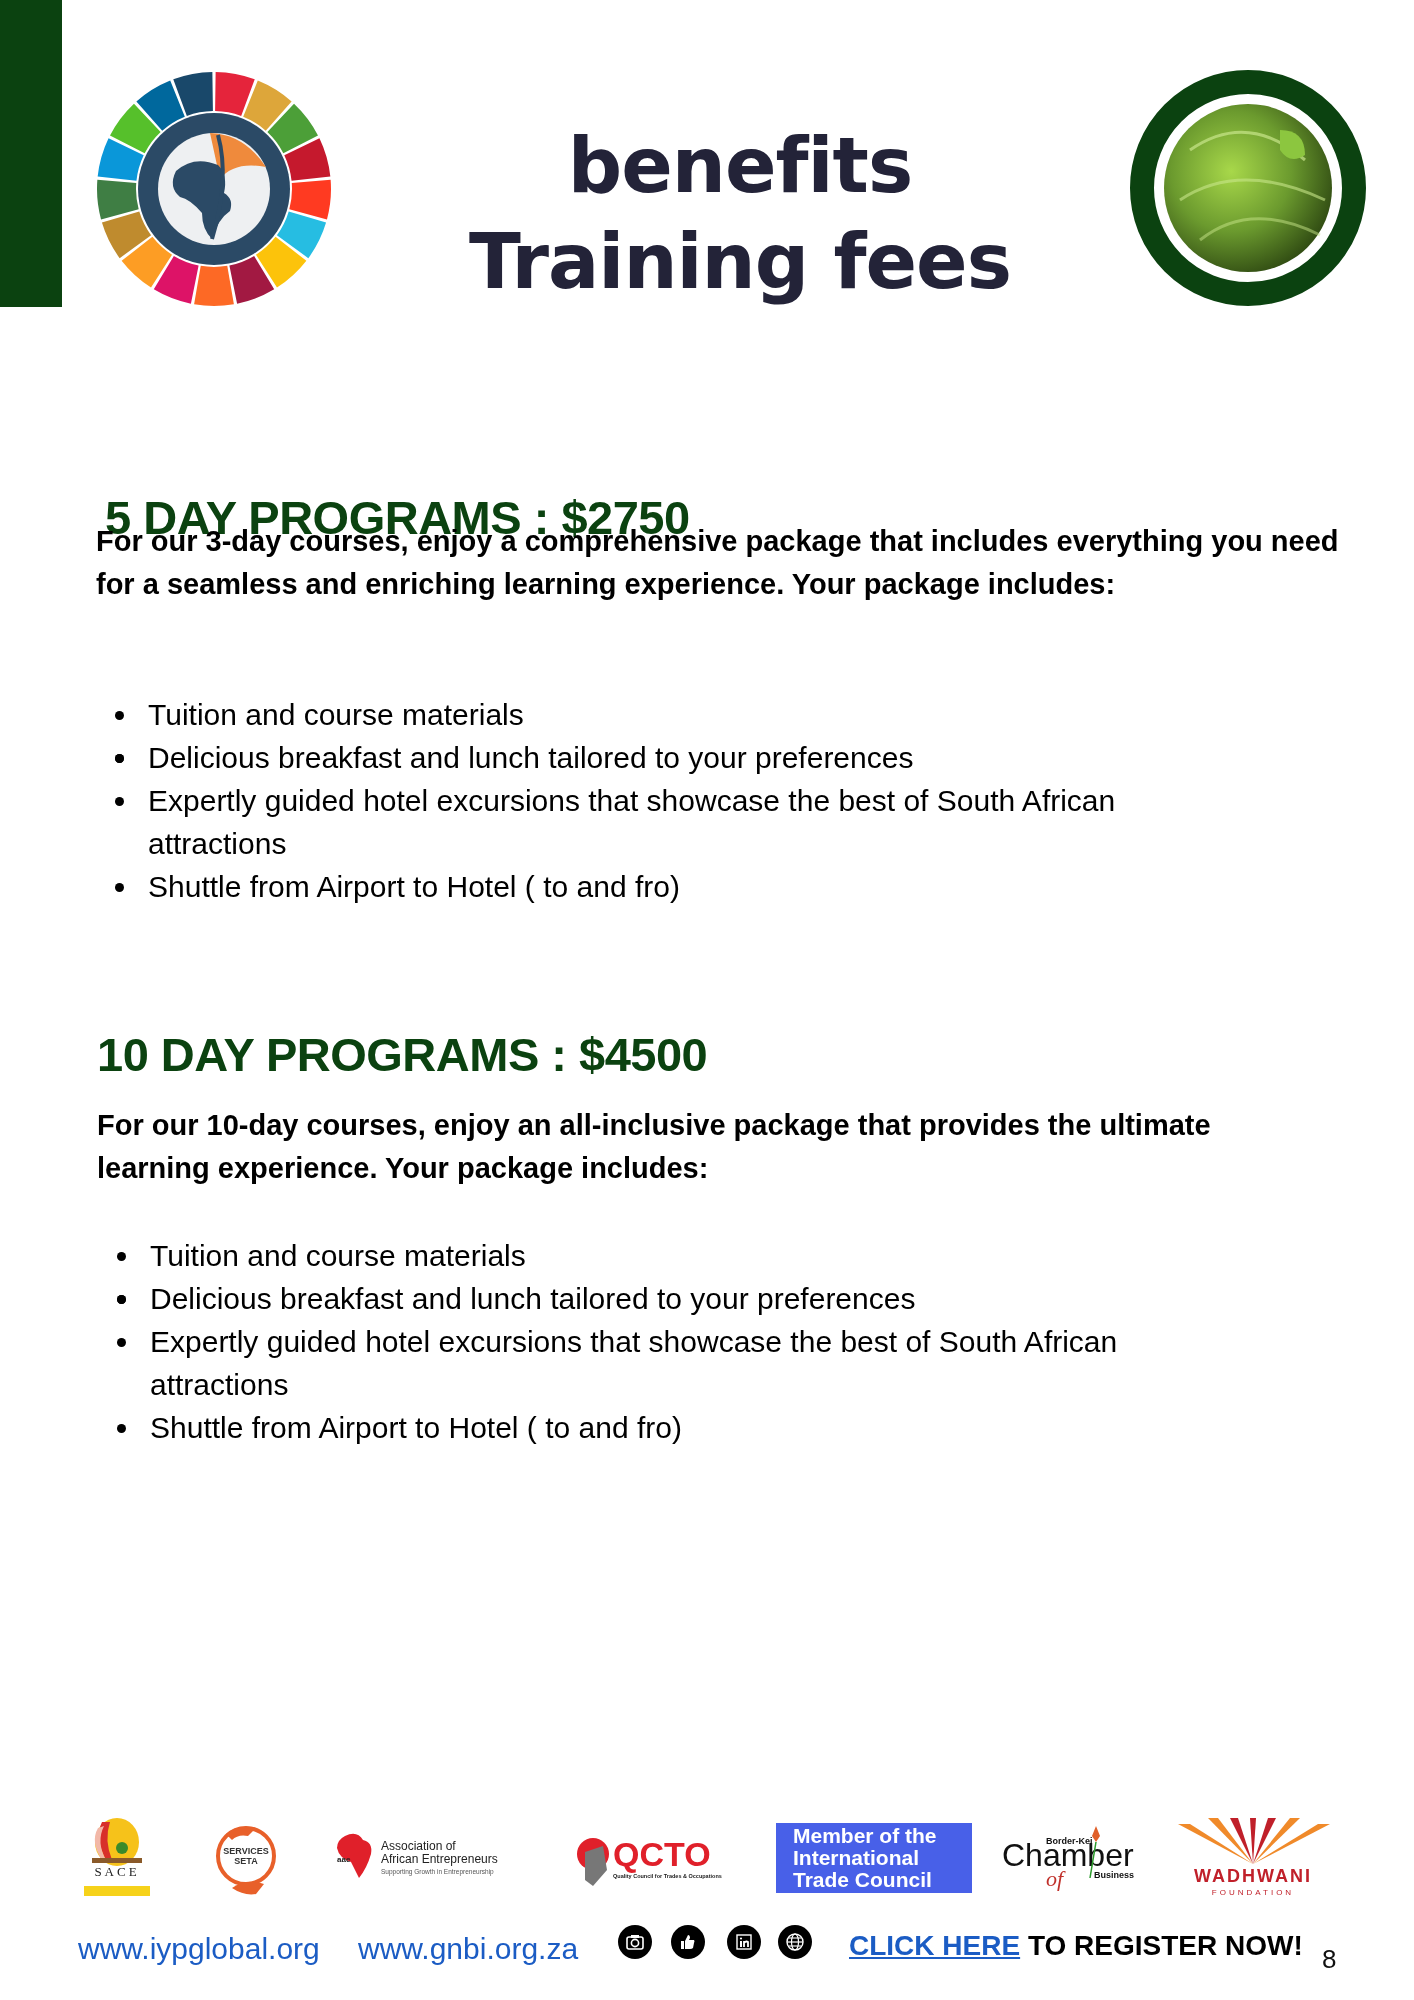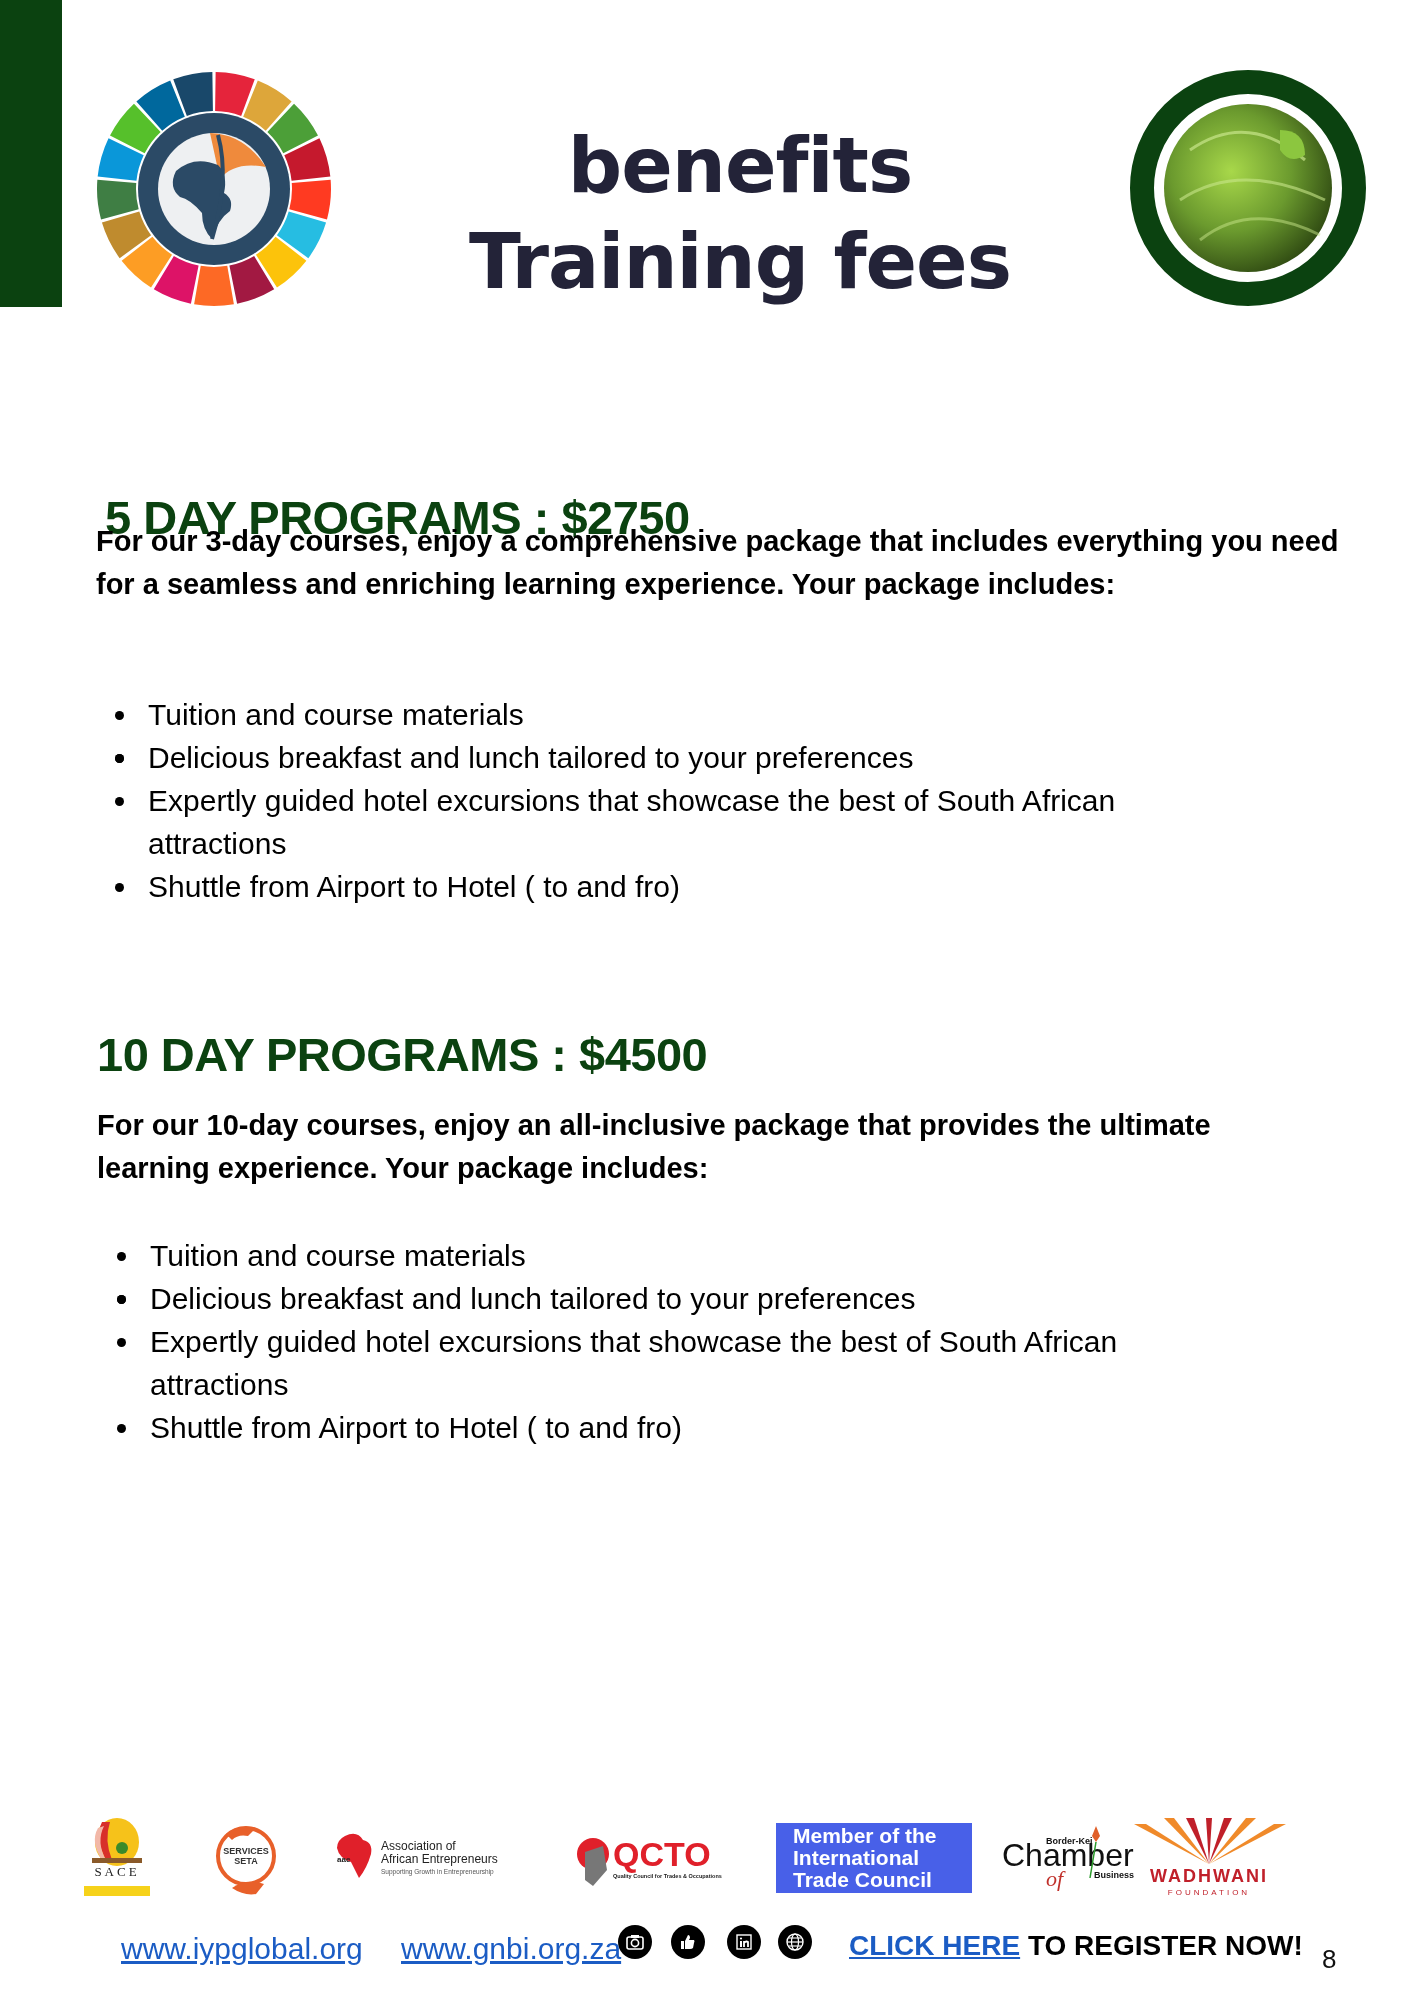--- a/index.html
+++ b/index.html
@@ -66,26 +66,26 @@
   
   .logo { display: flex; align-items: center; justify-content: center; }
   .sace { left: 84px; top: 1818px; width: 66px; height: 78px; }
   .seta { left: 214px; top: 1818px; width: 64px; height: 80px; text-align: right; }
   .aae  { left: 333px; top: 1828px; width: 185px; height: 58px; }
   .qcto { left: 575px; top: 1830px; width: 155px; height: 60px; }
   .itc  { left: 776px; top: 1823px; width: 196px; height: 70px; background: #4860e8; color: #fff;
           font-family: "Liberation Sans", sans-serif; font-weight: bold; font-size: 21px; line-height: 22px;
           padding: 2px 17px; box-sizing: border-box; display: block; }
   .chamber { left: 998px; top: 1822px; width: 152px; height: 76px; }
-  .wadhwani { left: 1124px; top: 1818px; width: 170px; height: 80px; }
+  .wadhwani { left: 1168px; top: 1818px; width: 170px; height: 80px; }
 
   
   .footer-link {
     font-family: "Liberation Sans", sans-serif;
-    font-size: 30px; color: #1b5cc4; text-decoration: underline; white-space: nowrap; margin-left: 43px;
+    font-size: 30px; color: #1b5cc4; white-space: nowrap;
   }
   .fl1 { left: 78px; top: 1932px; }
   .fl2 { left: 358px; top: 1932px; }
 
   .social { width: 34px; height: 34px; border-radius: 50%; background: #000; top: 1925px;
             display: flex; align-items: center; justify-content: center; }
   .s1 { left: 618px; } .s2 { left: 671px; } .s3 { left: 727px; } .s4 { left: 778px; }
 
   .cta { left: 849px; top: 1930px; white-space: nowrap;
          font-family: "Liberation Sans", sans-serif; font-weight: bold; font-size: 28px; color: #000; }

